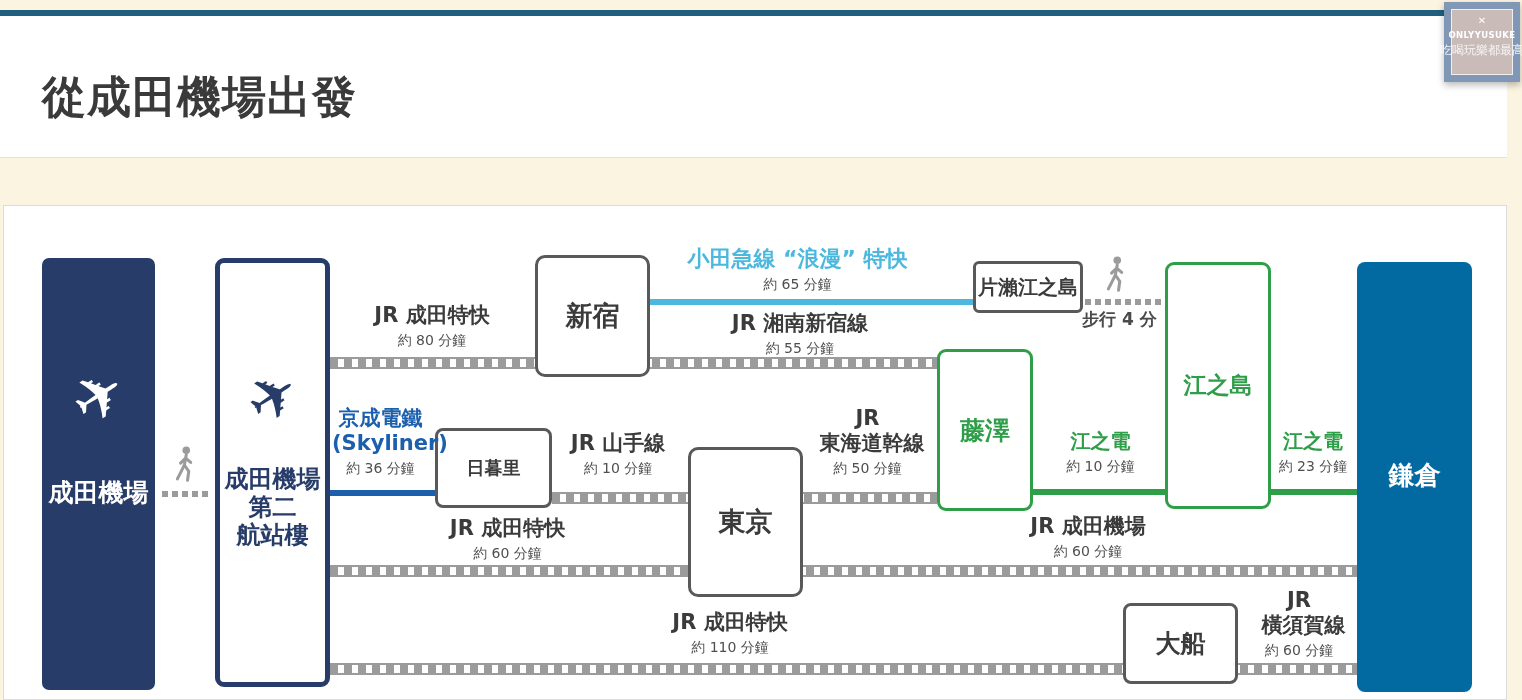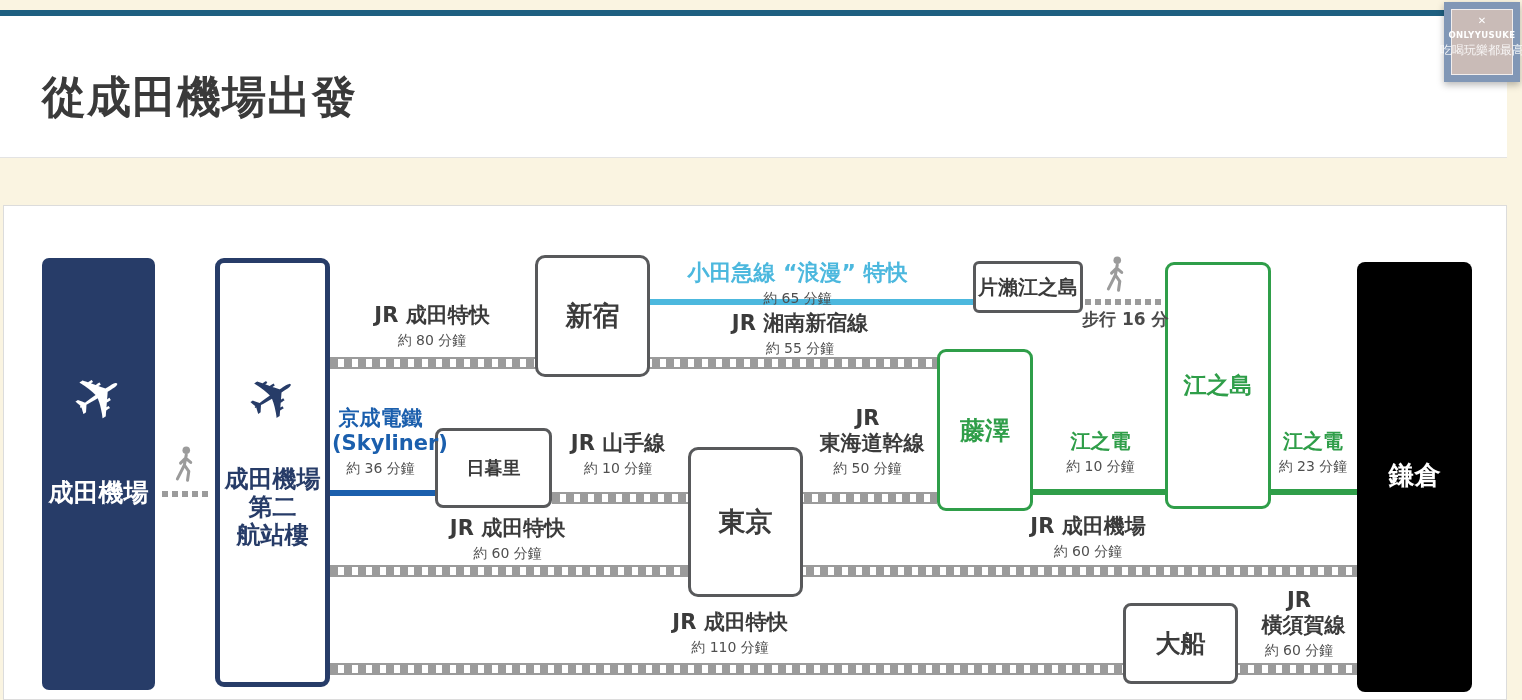--- a/index.html
+++ b/index.html
@@ -34,21 +34,21 @@
   .solid { position:absolute; height:6px; z-index:1; }
   .dots  { position:absolute; height:6px; z-index:2;
            background:repeating-linear-gradient(90deg,#9b9b9b 0 6px,transparent 6px 10px); }
 
   
   .box { position:absolute; background:#ffffff; z-index:2; }
   .box-gray  { border:3px solid #58595b; border-radius:10px; }
   .box-green { border:3px solid #2f9e49; border-radius:9px; }
   .box-navy-fill { background:#273c68; border-radius:7px; }
   .box-navy-line { border:5px solid #273c68; border-radius:9px; }
-  .box-green-fill { background:#000000; border-radius:8px; }
+  .box-green-fill { background:#0369a1; border-radius:8px; }
   .st-center { display:flex; align-items:center; justify-content:center; }
   .st-name { font-weight:700; color:#3b3b3b; }
   .st-name-green { font-weight:700; color:#2f9e49; }
   .abs-text { position:absolute; width:100%; text-align:center; font-weight:700; }
   .plane { position:absolute; left:50%; line-height:1; z-index:2; }
 
   
   .lbl { position:absolute; text-align:center; z-index:3; }
   .lbl .nm { font-size:21px; font-weight:700; color:#3b3b3b; line-height:1.18; white-space:nowrap; }
   .lbl .nm2 { font-size:21px; font-weight:700; color:#3b3b3b; line-height:1.18; white-space:nowrap;margin-left:9px; }
@@ -93,21 +93,21 @@
     <circle cx="11" cy="3.4" r="3" fill="currentColor"></circle>
     <path d="M11 7 L9.5 15 L13 20 L12 27 M9.5 15 L7 20 L4 26 M10.5 9.5 L14.5 13 M10.5 9.5 L6.5 13.5" stroke="currentColor" stroke-width="2.4" fill="none" stroke-linecap="round" stroke-linejoin="round"></path>
   </svg>
   <div class="dots" style="left:162px; top:491px; width:46px;"></div>
 
   <svg class="walker" style="left:1103px; top:256px;" width="26" height="38" viewBox="0 0 20 30">
     <circle cx="11" cy="3.4" r="3" fill="currentColor"></circle>
     <path d="M11 7 L9.5 15 L13 20 L12 27 M9.5 15 L7 20 L4 26 M10.5 9.5 L14.5 13 M10.5 9.5 L6.5 13.5" stroke="currentColor" stroke-width="2.4" fill="none" stroke-linecap="round" stroke-linejoin="round"></path>
   </svg>
   <div class="dots" style="left:1085px; top:299px; width:78px;"></div>
-  <div class="walk-lbl" style="left:1082px; top:308px;">步行 16 分</div>
+  <div class="walk-lbl" style="left:1082px; top:308px;">步行 4 分</div>
 
   <div class="box box-navy-fill" style="left:42px; top:258px; width:113px; height:432px;">
     <span class="plane" style="top:108px; transform:translateX(-50%) rotate(-33deg); font-size:62px; color:#ffffff;">✈</span>
     <div class="abs-text" style="top:218px; font-size:25px; color:#ffffff;">成田機場</div>
   </div>
 
   <div class="box box-navy-line" style="left:215px; top:258px; width:115px; height:429px;">
     <span class="plane" style="top:104px; transform:translateX(-50%) rotate(-33deg); font-size:60px; color:#273c68;">✈</span>
     <div class="abs-text" style="top:202px; font-size:24px; color:#273c68; line-height:28px;">
       <div>成田機場</div>
@@ -151,21 +151,21 @@
   <div class="lbl" style="left:352px; top:303px; width:160px;">
     <div class="nm">JR 成田特快</div>
     <div class="tm">約 80 分鐘</div>
   </div>
 
   <div class="lbl" style="left:715px; top:311px; width:170px;">
     <div class="nm">JR 湘南新宿線</div>
     <div class="tm">約 55 分鐘</div>
   </div>
 
-  <div class="lbl lbl-cyan" style="left:680px; top:260px; width:235px;">
+  <div class="lbl lbl-cyan" style="left:680px; top:246px; width:235px;">
     <div class="nm">小田急線 “浪漫” 特快</div>
     <div class="tm">約 65 分鐘</div>
   </div>
 
   <div class="lbl lbl-blue" style="left:323px; top:406px; width:115px;">
     <div class="nm">京成電鐵</div>
     <div class="nm2">(Skyliner)</div>
     <div class="tm">約 36 分鐘</div>
   </div>
 

